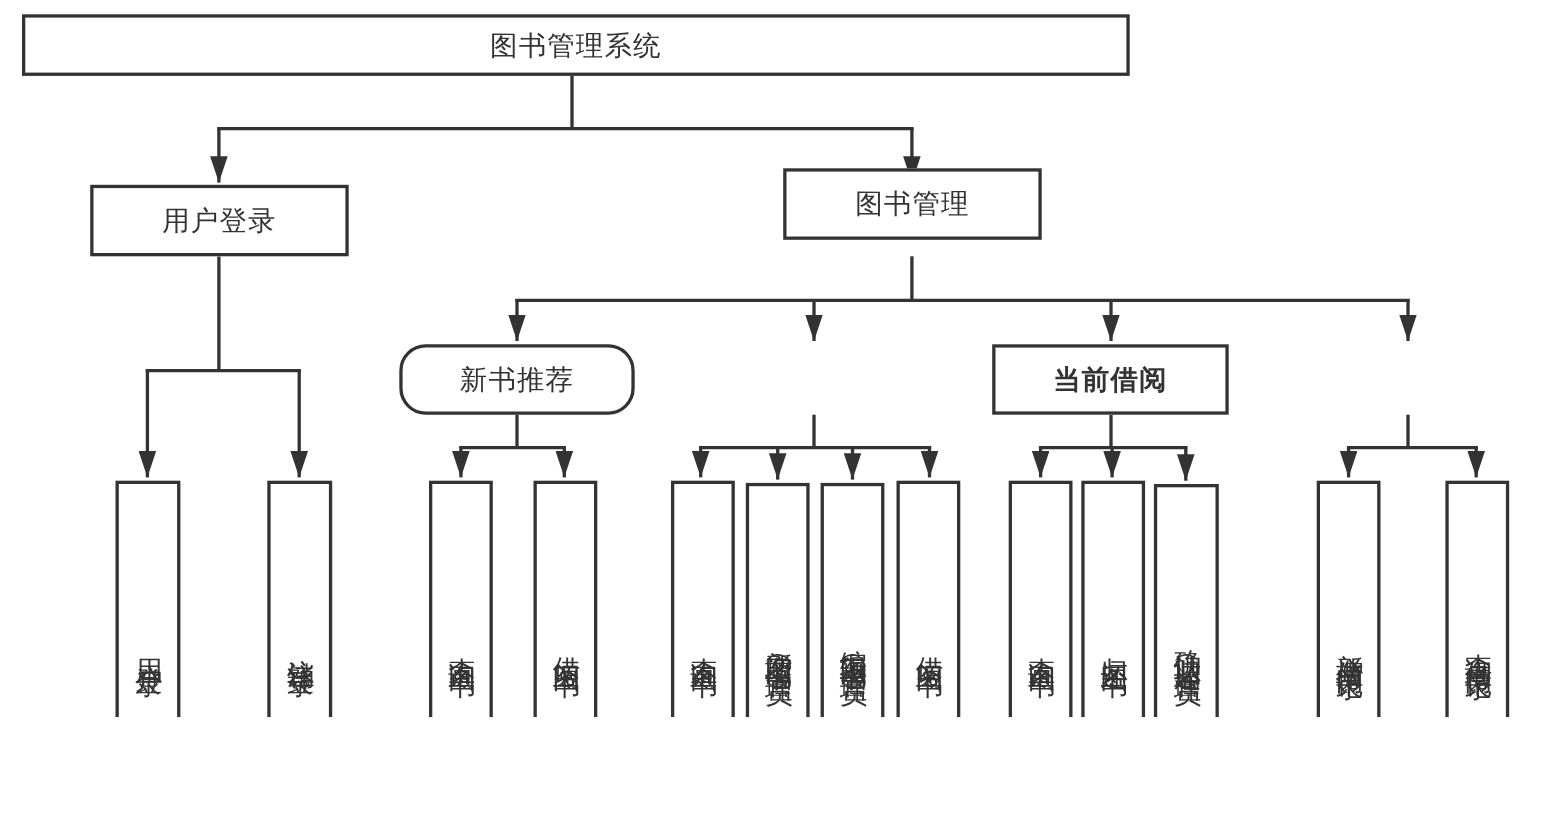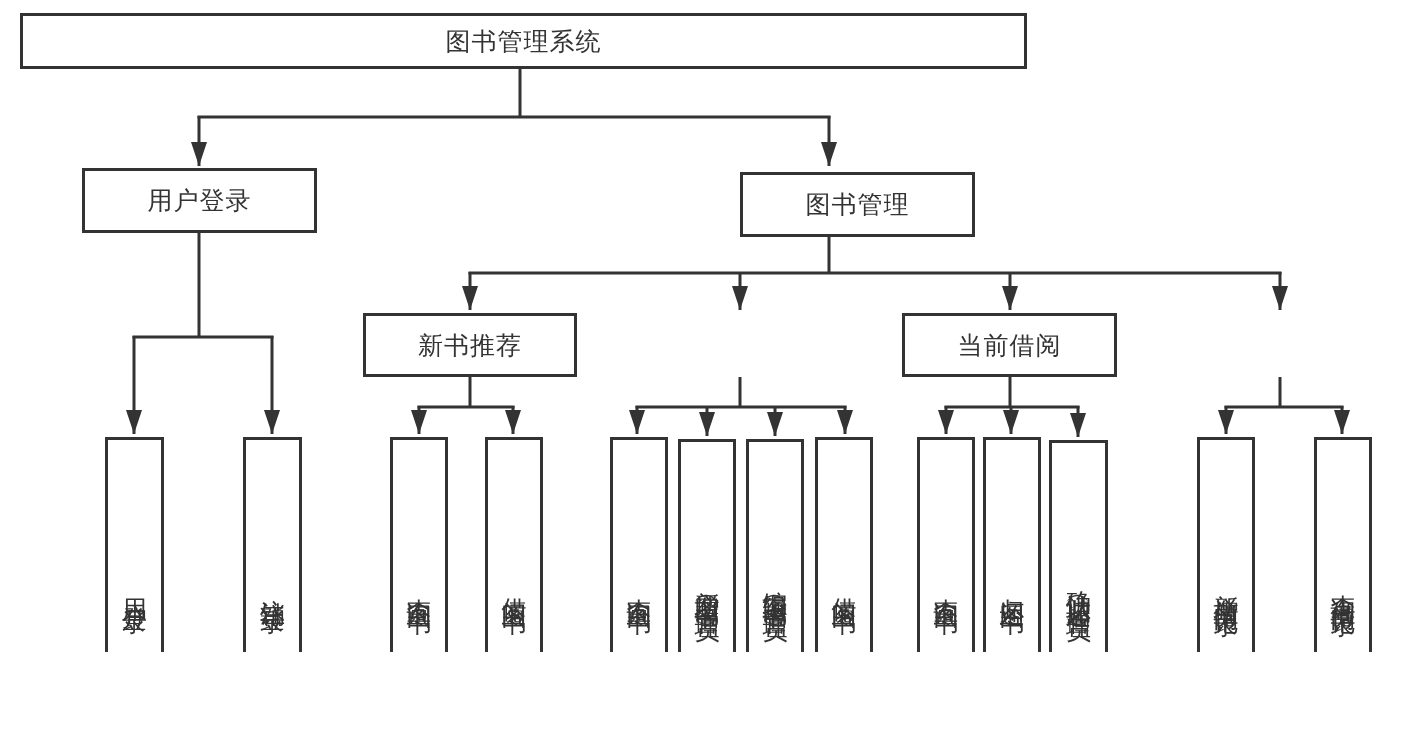--- a/index.html
+++ b/index.html
@@ -116,28 +116,28 @@
     </g>
   </svg>
 
   <div class="node hnode" style="left:20px; top:13px; width:1007px; height:56px;">
     <span>图书管理系统</span>
   </div>
 
   <div class="node hnode" style="left:82px; top:168px; width:235px; height:65px;">
     <span>用户登录</span>
   </div>
-  <div class="node hnode" style="left:712px; top:172px; width:235px; height:65px;margin-left:28px;">
+  <div class="node hnode" style="left:712px; top:153px; width:235px; height:65px;">
     <span>图书管理</span>
   </div>
 
-  <div class="node hnode" style="left:363px; top:313px; width:214px; height:64px;">
+  <div class="node hnode" style="left:363px; top:313px; width:214px; height:64px;border-radius:24px;">
     <span>新书推荐</span>
   </div>
-  <div class="node hnode" style="left:902px; top:313px; width:215px; height:64px;">
+  <div class="node hnode" style="left:902px; top:313px; width:215px; height:64px;font-weight:bold;">
     <span>当前借阅</span>
   </div>
 
   <div class="node vnode" style="left:105px; top:437px; width:59px; height:299px;">
     <span>用户登录</span>
   </div>
   <div class="node vnode" style="left:243px; top:437px; width:59px; height:299px;">
     <span>注销登录</span>
   </div>
 

